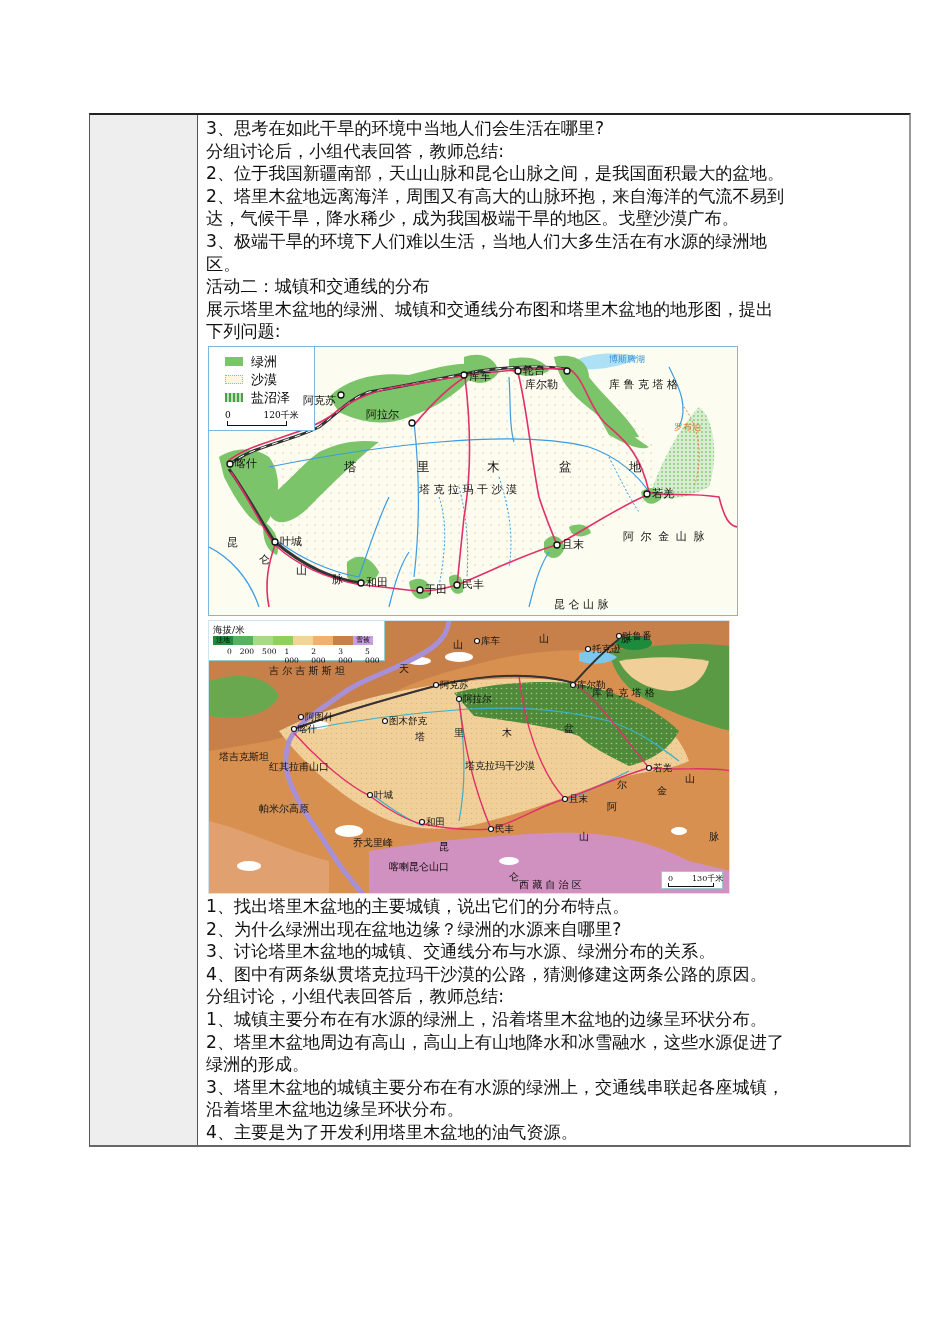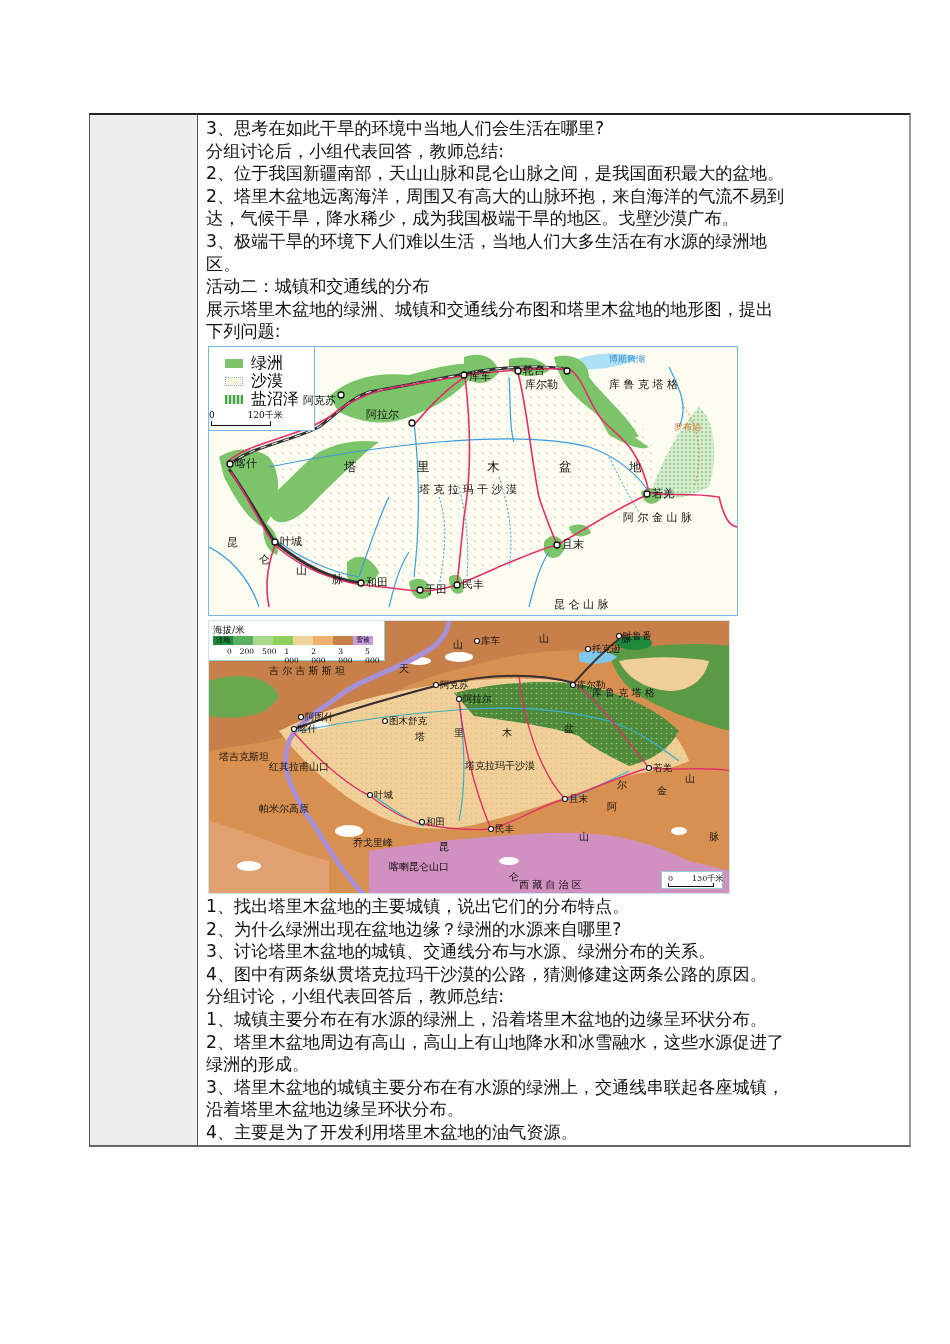--- a/index.html
+++ b/index.html
@@ -10,21 +10,21 @@
   .line{font-size:17.2px;line-height:22.6px;color:#111;white-space:nowrap;letter-spacing:0px;}
   .map{position:relative;margin:3px 0 0 2px;}
   .map1{width:530px;height:270px;border:1px solid #7ab8e0;box-sizing:border-box;background:#fdfcf0;overflow:hidden;}
   .map2{width:522px;height:274px;margin-top:4px;border:1px solid #d0e4ef;box-sizing:border-box;overflow:hidden;}
   .map svg{position:absolute;left:0;top:0;}
   .lbl{position:absolute;font-family:"DejaVu Serif","Liberation Serif",serif;font-size:11px;color:#111;white-space:nowrap;line-height:12px;}
   .lbl.big{font-size:12.5px;}
   .lbl.orange{color:#d8702a;}
   .lbl.water{color:#3a8fd0;}
   .legend1{position:absolute;left:0;top:0;width:106px;height:84px;background:#fff;border-right:1px solid #7ab8e0;border-bottom:1px solid #7ab8e0;box-sizing:border-box;}
-  .legend1 .row{position:absolute;left:16px;display:flex;align-items:center;gap:8px;font-family:"DejaVu Serif","Liberation Serif",serif;font-size:16px;}
+  .legend1 .row{position:absolute;left:16px;display:flex;align-items:center;gap:8px;font-family:"DejaVu Serif","Liberation Serif",serif;font-size:13px;}
   .sw{width:18px;height:9px;display:inline-block;}
   .legend2{position:absolute;left:0;top:0;width:176px;height:40px;background:#fff;border-right:1px solid #9cc;border-bottom:1px solid #9cc;box-sizing:border-box;}
   .scalebox{position:absolute;right:6px;bottom:4px;width:62px;height:18px;background:#fff;border:1px solid #9cc;box-sizing:border-box;}
 </style>
 </head>
 <body>
 
 <div class="page-table">
   <div class="left-col"></div>
   <div class="right-col">
@@ -129,21 +129,21 @@
             <span>绿洲</span>
           </div>
         <div class="row" style="top:24px">
             <span class="sw" style="background:#fbf6dc;border:1px dotted #7ab8e0;box-sizing:border-box"></span>
             <span>沙漠</span>
           </div>
         <div class="row" style="top:42px">
             <span class="sw" style="background:repeating-linear-gradient(90deg,#4aa050 0 2px,#bfe3b5 2px 4px)"></span>
             <span>盐沼泽</span>
           </div>
-        <div style="position:absolute;left:0;top:62px;font-family:'DejaVu Serif',serif;font-size:9px;">
+        <div style="position:absolute;left:16px;top:62px;font-family:'DejaVu Serif',serif;font-size:9px;">
           <span>0</span>
           <span style="margin-left:30px">120千米</span>
           <div style="position:absolute;left:2px;top:12px;width:58px;height:4px;border:1px solid #111;border-top:none;"></div>
         </div>
       </div>
       <div id="m1labels">
           <div class="lbl" style="left: 94px; top: 48px;">阿克苏</div>
           <div class="lbl" style="left: 157px; top: 62px;">阿拉尔</div>
           <div class="lbl" style="left: 260px; top: 24px;">库车</div>
           <div class="lbl" style="left: 314px; top: 18px;">轮台</div>
@@ -155,21 +155,21 @@
           <div class="lbl" style="left: 253px; top: 232px;">民丰</div>
           <div class="lbl" style="left: 353px; top: 192px;">且末</div>
           <div class="lbl" style="left: 443px; top: 141px;">若羌</div>
           <div class="lbl big" style="left: 135px; top: 114px;">塔</div>
           <div class="lbl big" style="left: 208px; top: 114px;">里</div>
           <div class="lbl big" style="left: 278px; top: 114px;">木</div>
           <div class="lbl big" style="left: 350px; top: 114px;">盆</div>
           <div class="lbl big" style="left: 420px; top: 114px;">地</div>
           <div class="lbl" style="left: 210px; top: 137px;">塔 克 拉 玛 干 沙 漠</div>
           <div class="lbl" style="left: 400px; top: 32px;">库  鲁  克  塔  格</div>
-          <div class="lbl" style="left: 414px; top: 165px;">阿  尔  金  山  脉</div>
+          <div class="lbl" style="left: 414px; top: 184px; font-family: Liberation Mono, monospace;">阿  尔  金  山  脉</div>
           <div class="lbl" style="left: 18px; top: 190px;">昆</div>
           <div class="lbl" style="left: 50px; top: 207px;">仑</div>
           <div class="lbl" style="left: 87px; top: 218px;">山</div>
           <div class="lbl" style="left: 123px; top: 227px;">脉</div>
           <div class="lbl" style="left: 345px; top: 252px;">昆      仑      山      脉</div>
           <div class="lbl water" style="left: 400px; top: 6px; font-size: 9px;">博斯腾湖</div>
           <div class="lbl orange" style="left: 465px; top: 74px; font-size: 9px;">罗布泊</div>
         </div>
     </div>
 

